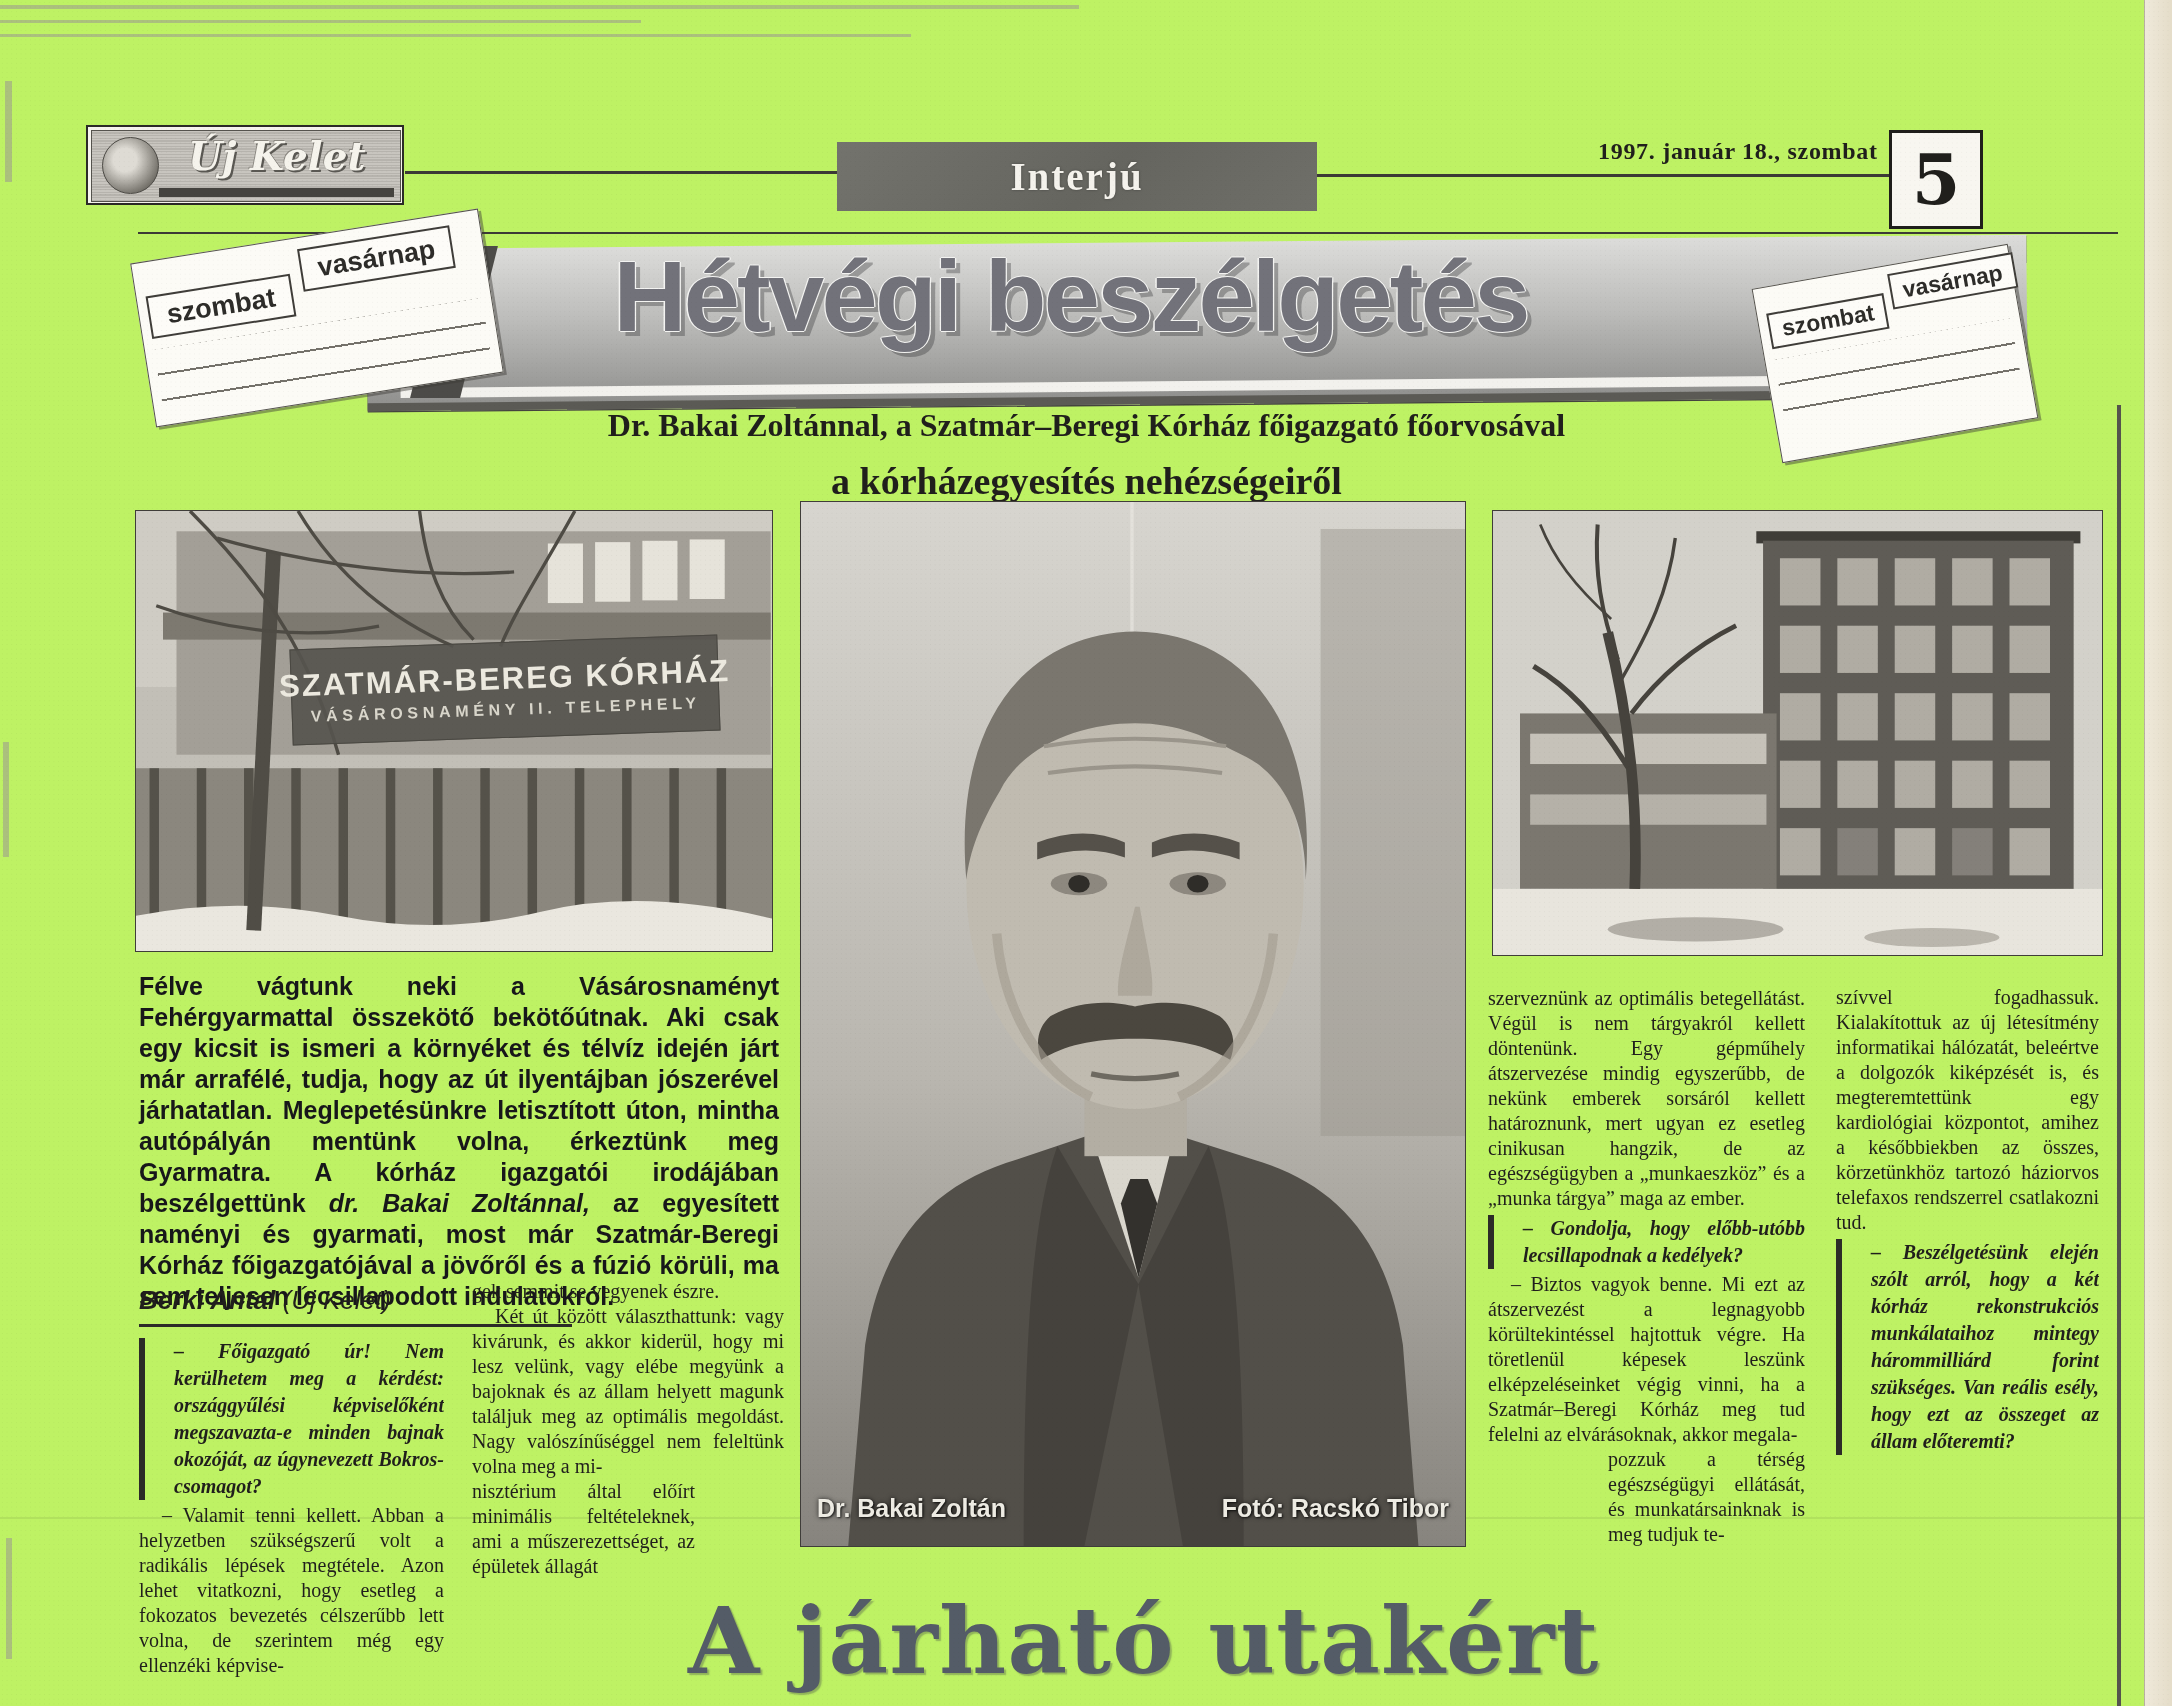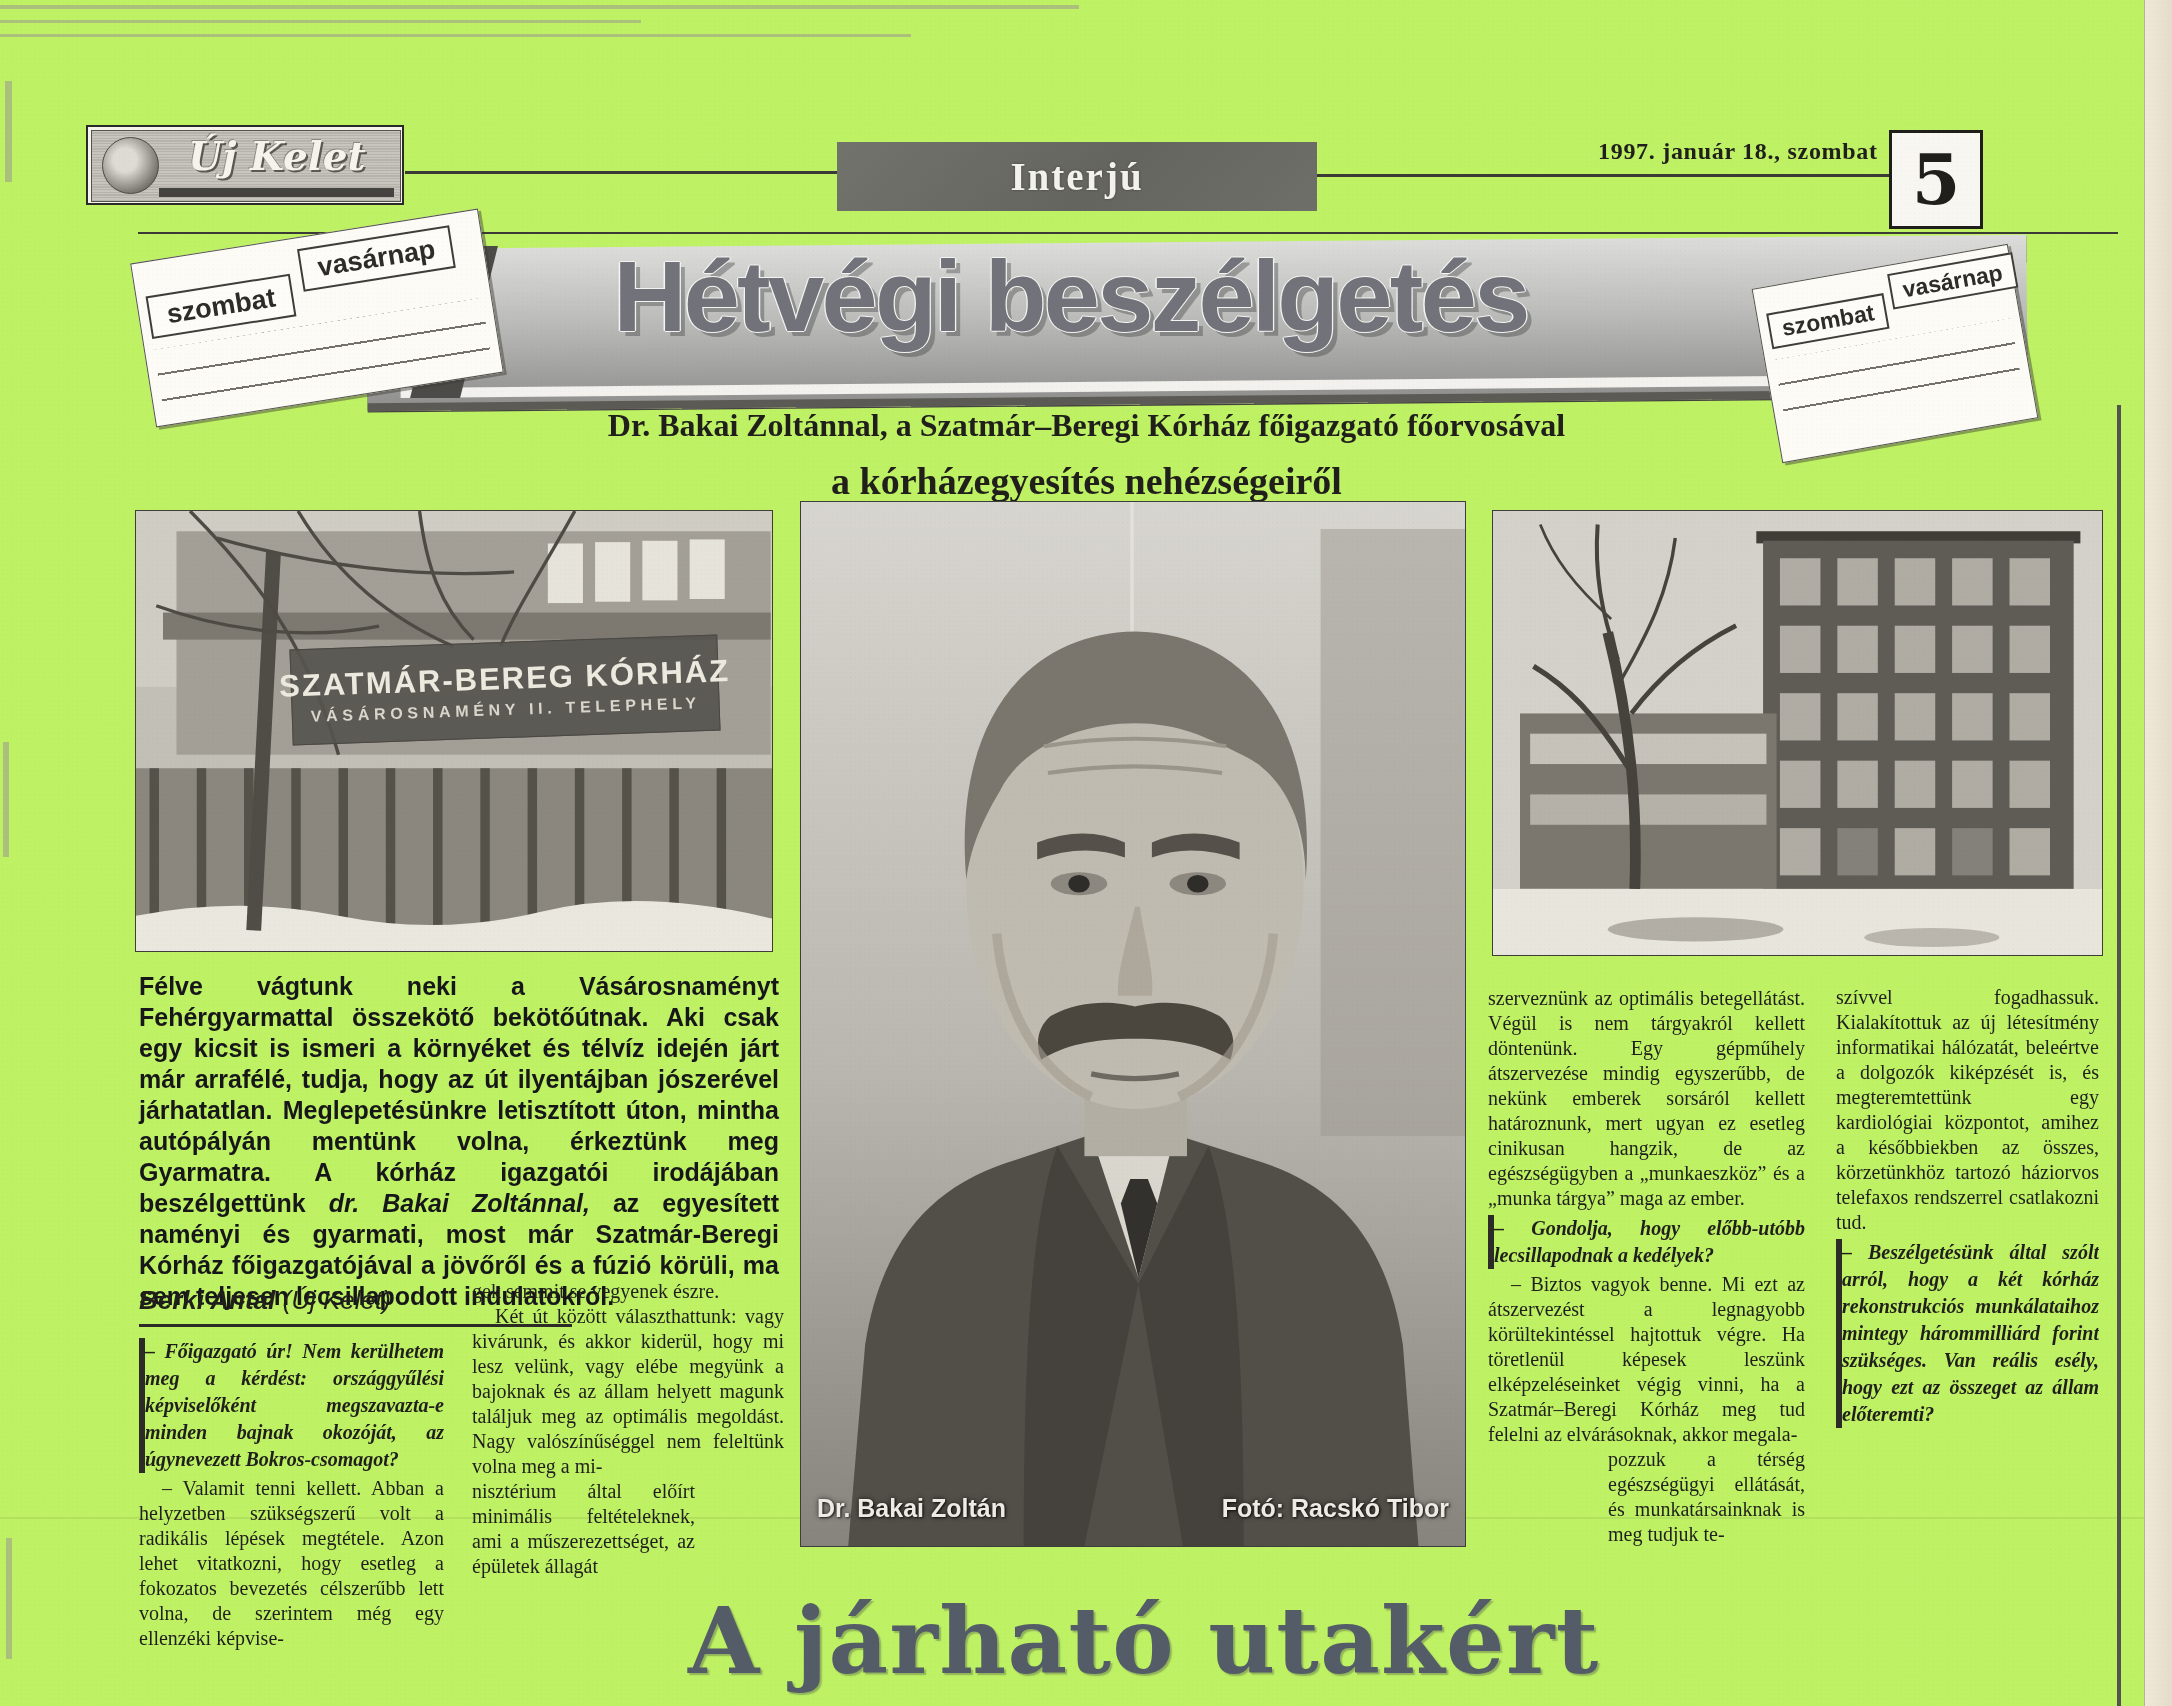--- a/index.html
+++ b/index.html
@@ -78,21 +78,21 @@
   .lead{left:139px;top:971px;width:640px;font-family:"Liberation Sans",sans-serif;font-weight:bold;
     font-size:25px;line-height:31px;text-align:justify;color:#17171a;}
   .lead em{font-style:italic;}
   .byline{left:139px;top:1285px;width:472px;font-family:"Liberation Sans",sans-serif;font-size:26px;font-style:italic;white-space:nowrap;}
   .byline b{font-weight:bold;}
   .byline-rule{left:139px;top:1324px;width:433px;height:2.7px;background:#2c2b28;}
   
   .col{font-size:20px;line-height:25px;text-align:justify;overflow:hidden;}
   .col p{margin:0;}
   .col .ind{text-indent:23px;}
-  .col .q{border-left:6.7px solid #2c2b28;padding-left:0;font-style:italic;font-weight:bold;line-height:27px;margin:4px 0 2.7px;}
+  .col .q{border-left:6.7px solid #2c2b28;padding-left:29px;font-style:italic;font-weight:bold;line-height:27px;margin:4px 0 2.7px;}
   .col-1{left:139px;top:1334px;width:305px;height:372px;}
   .col-2{left:472px;top:1279px;width:312px;height:428px;}
   .col-2 .narrow{width:223px;}
   .col-4{left:1488px;top:986px;width:317px;height:721px;}
   .col-4 .narrow{width:197px;margin-left:auto;}
   .col-5{left:1836px;top:985px;width:263px;height:722px;}
   
   .main-headline{left:688px;top:1587px;width:904px;text-align:left;white-space:nowrap;
     font-family:"DejaVu Serif",serif;font-weight:bold;font-size:92px;letter-spacing:1.3px;color:#545c67;
     text-shadow:2px 2px 1.3px rgba(60,64,72,.35);}
@@ -316,19 +316,19 @@
 
   <div class="abs col col-4">
     <p>szerveznünk az optimális betegellátást. Végül is nem tárgyakról kellett döntenünk. Egy gépműhely átszervezése mindig egyszerűbb, de nekünk emberek sorsáról kellett határoznunk, mert ugyan ez esetleg cinikusan hangzik, de az egészségügyben a „munkaeszköz” és a „munka tárgya” maga az ember.</p>
     <p class="q">– Gondolja, hogy előbb-utóbb lecsillapodnak a kedélyek?</p>
     <p class="ind">– Biztos vagyok benne. Mi ezt az átszervezést a legnagyobb körültekintéssel hajtottuk végre. Ha töretlenül képesek leszünk elképzeléseinket végig vinni, ha a Szatmár–Beregi Kórház meg tud felelni az elvárásoknak, akkor megala-</p>
     <p class="narrow">pozzuk a térség egészségügyi ellátását, és munkatársainknak is meg tudjuk te-</p>
   </div>
 
   <div class="abs col col-5">
     <p>szívvel fogadhassuk. Kialakítottuk az új létesítmény informatikai hálózatát, beleértve a dolgozók kiképzését is, és megteremtettünk egy kardiológiai központot, amihez a későbbiekben az összes, körzetünkhöz tartozó háziorvos telefaxos rendszerrel csatlakozni tud.</p>
-    <p class="q">– Beszélgetésünk által szólt arról, hogy a két kórház rekonstrukciós munkálataihoz mintegy hárommilliárd forint szükséges. Van reális esély, hogy ezt az összeget az állam előteremti?</p>
+    <p class="q">– Beszélgetésünk elején szólt arról, hogy a két kórház rekonstrukciós munkálataihoz mintegy hárommilliárd forint szükséges. Van reális esély, hogy ezt az összeget az állam előteremti?</p>
   </div>
 
   <div class="abs main-headline">A járható utakért</div>
 
 </div>
 
 
 </body></html>

